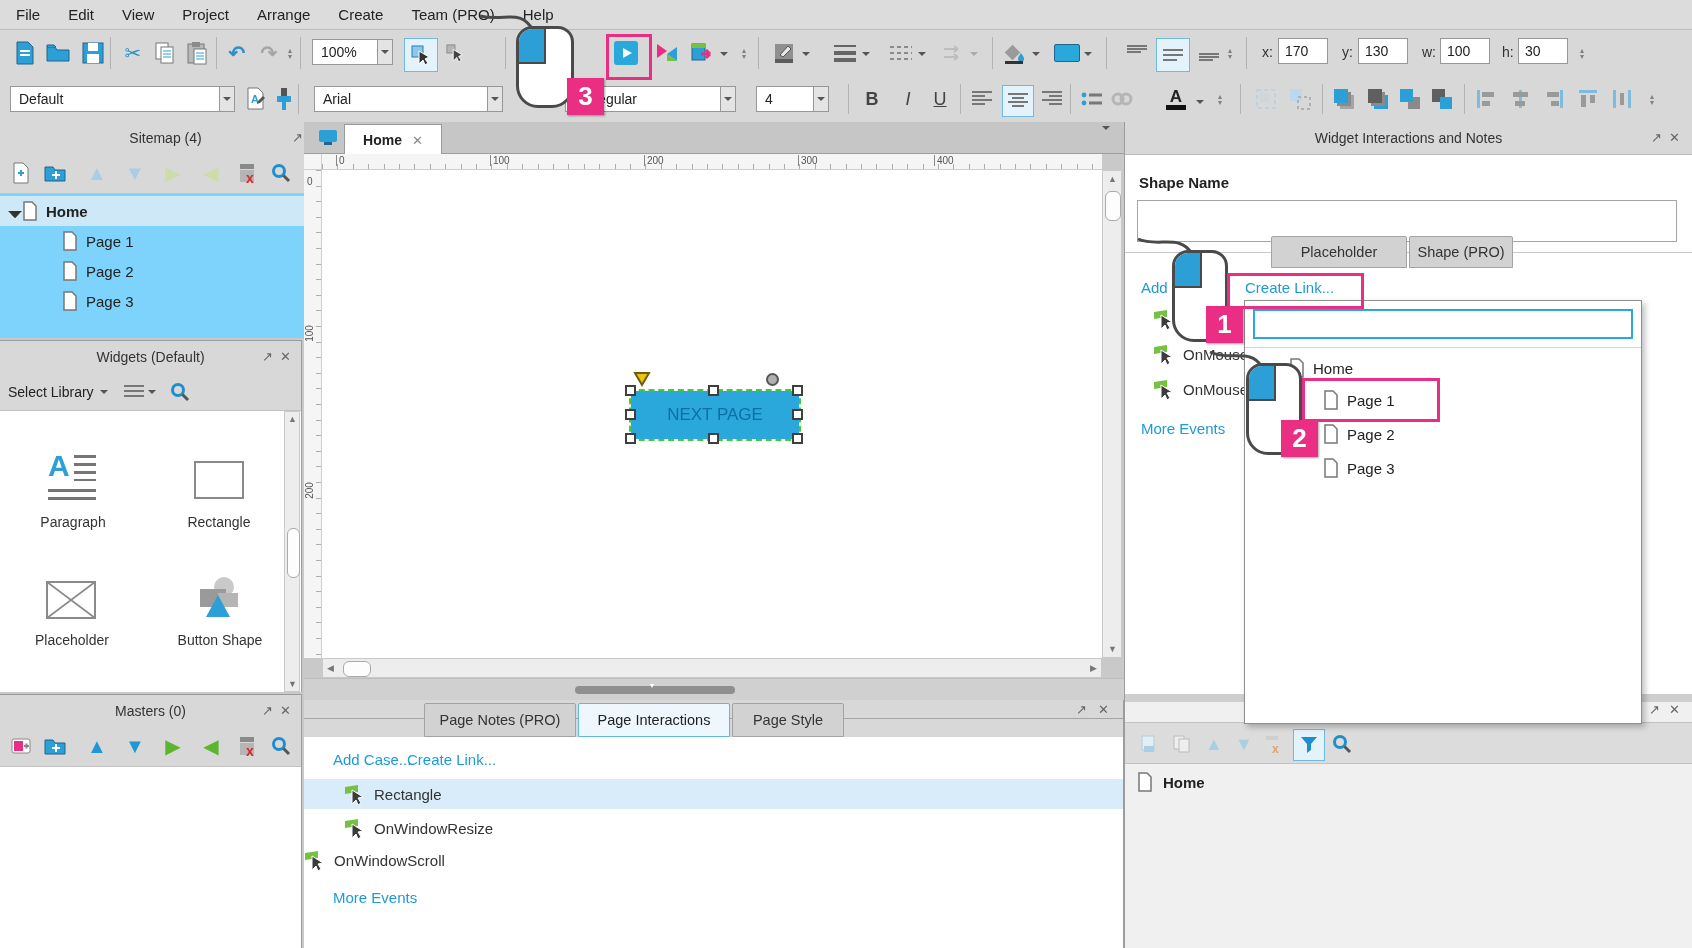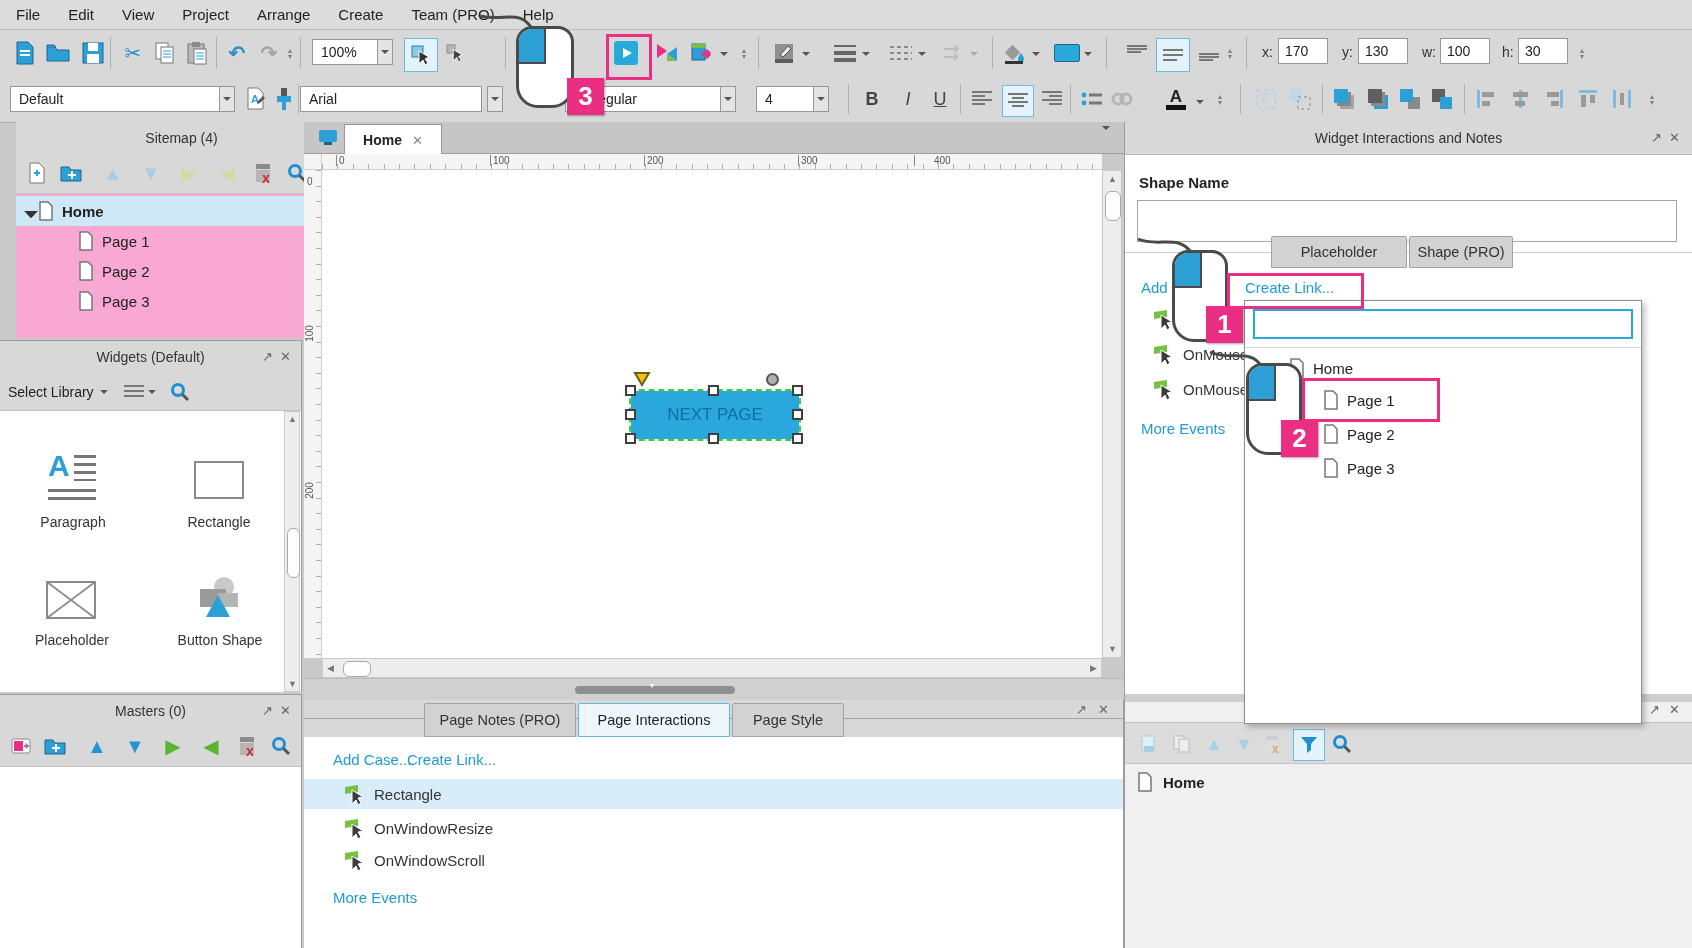--- a/index.html
+++ b/index.html
@@ -276,21 +276,21 @@
           <path d="M12 14l5-5 2 2-5 5-3 1z" fill="#555"></path>
         </svg>
       </div>
     <div class="ibtn2" style="left:270px">
       <svg width="22" height="24" viewBox="0 0 22 24">
           <rect x="8" y="1" width="6" height="8" fill="#555"></rect>
           <path d="M4 9h14v6H13v8h-4v-8H4z" fill="#2b9fd6"></path>
         </svg>
       </div>
     <div class="tsep2" style="left:298px"></div>
-    <div class="sel" style="left:300px;top:8px;width:182px">
+    <div class="sel" style="left:314px;top:8px;width:182px">
         <span>Arial</span>
       </div>
     <div class="dabtn" style="left:487px;top:8px">
         <span class="da"></span>
       </div>
     <div class="sel" style="left:565px;top:8px;width:156px">
         <span style="margin-left:14px">Regular</span>
       </div>
     <div class="dabtn" style="left:720px;top:8px">
         <span class="da"></span>
@@ -427,21 +427,21 @@
           <rect x="16" y="1" width="3" height="18" fill="#7fbbdd"></rect>
           <rect x="8" y="4" width="4" height="12" fill="#9a9a9a"></rect>
         </svg>
       </div>
     <div class="spin" style="left:1650px;top:16px">
         <span>▴</span>
         <span>▾</span>
       </div>
   </div>
 
-  <div class="abs" style="left:16px;top:122px;width:332px;height:216px;background:#f9a8d4;border-right:1px solid #9c9c9c;box-sizing:border-box">
+  <div class="abs" style="left:0;top:122px;width:332px;height:216px;background:#7dd3fc;border-right:1px solid #9c9c9c;box-sizing:border-box">
     <div class="panel-header">
       <span>Sitemap (4)</span>
       <span class="ph-ctl" style="right:28px">↗</span>
       <span class="ph-ctl" style="right:10px">✕</span>
     </div>
     <div class="abs" style="left:0;top:32px;width:100%;height:40px;background:#d8d8d8;border-bottom:1px solid #c2c2c2;box-sizing:border-box">
       <div class="sideicon" style="left:8px">
         <svg width="18" height="22" viewBox="0 0 18 22">
             <path d="M2 1h9l5 5v15H2z" fill="#fff" stroke="#777"></path>
             <path d="M6 11h6M9 8v6" stroke="#2b9fd6" stroke-width="2"></path>
@@ -599,21 +599,21 @@
     <span class="abs" style="right:14px;top:8px"><span class="da"></span></span>
   </div>
 
   <div class="ruler" style="left:304px;top:154px;width:18px;height:16px;border-right:1px solid #cfcfcf;border-bottom:1px solid #cfcfcf"></div>
   <div class="ruler" style="left:322px;top:154px;width:780px;height:16px;border-bottom:1px solid #cfcfcf;
        background-image:repeating-linear-gradient(90deg,#adadad 0 1px,transparent 1px 15.4px);background-size:100% 5px;background-position:0 100%;background-repeat:no-repeat;background-color:#f5f5f5">
     <span class="rnum" style="left:14px;top:1px;border-left:1px solid #888;padding-left:2px">0</span>
     <span class="rnum" style="left:168px;top:1px;border-left:1px solid #888;padding-left:2px">100</span>
     <span class="rnum" style="left:322px;top:1px;border-left:1px solid #888;padding-left:2px">200</span>
     <span class="rnum" style="left:476px;top:1px;border-left:1px solid #888;padding-left:2px">300</span>
-    <span class="rnum" style="left:592px;top:1px;border-left:1px solid #888;padding-left:19px">400</span>
+    <span class="rnum" style="left:612px;top:1px;border-left:1px solid #888;padding-left:2px">400</span>
   </div>
   <div class="ruler" style="left:304px;top:170px;width:18px;height:488px;border-right:1px solid #cfcfcf;
        background-image:repeating-linear-gradient(180deg,#adadad 0 1px,transparent 1px 15.6px);background-size:5px 100%;background-position:100% 0;background-repeat:no-repeat;background-color:#f5f5f5">
     <span class="rnum" style="left:3px;top:6px">0</span>
     <span class="rnum" style="left:-3px;top:158px;transform:rotate(-90deg)">100</span>
     <span class="rnum" style="left:-3px;top:315px;transform:rotate(-90deg)">200</span>
   </div>
 
   <div class="abs" style="left:322px;top:170px;width:780px;height:488px;background:#fff;overflow:hidden">
 
@@ -675,21 +675,21 @@
           </svg>
         <span class="evt-label">Rectangle</span>
       </div>
       <div class="abs" style="left:0;top:76px;width:100%;height:30px;display:flex;align-items:center;padding-left:40px;box-sizing:border-box">
         <svg width="22" height="22" viewBox="0 0 22 22">
             <polygon points="1,4 14,2 14,9 1,11" fill="#76c043"></polygon>
             <polygon points="8,7 8,21 12,17 14,22 17,20 14,15 19,14" fill="#3c3c3c" stroke="#fff" stroke-width="1"></polygon>
           </svg>
         <span class="evt-label">OnWindowResize</span>
       </div>
-      <div class="abs" style="left:0;top:108px;width:100%;height:30px;display:flex;align-items:center;padding-left:40px;box-sizing:border-box">
+      <div class="abs" style="left:0;top:108px;width:100%;height:30px;display:flex;align-items:center;box-sizing:border-box">
         <svg width="22" height="22" viewBox="0 0 22 22">
             <polygon points="1,4 14,2 14,9 1,11" fill="#76c043"></polygon>
             <polygon points="8,7 8,21 12,17 14,22 17,20 14,15 19,14" fill="#3c3c3c" stroke="#fff" stroke-width="1"></polygon>
           </svg>
         <span class="evt-label">OnWindowScroll</span>
       </div>
       <span class="link abs" style="left:29px;top:152px">More Events</span>
     </div>
   </div>
 

